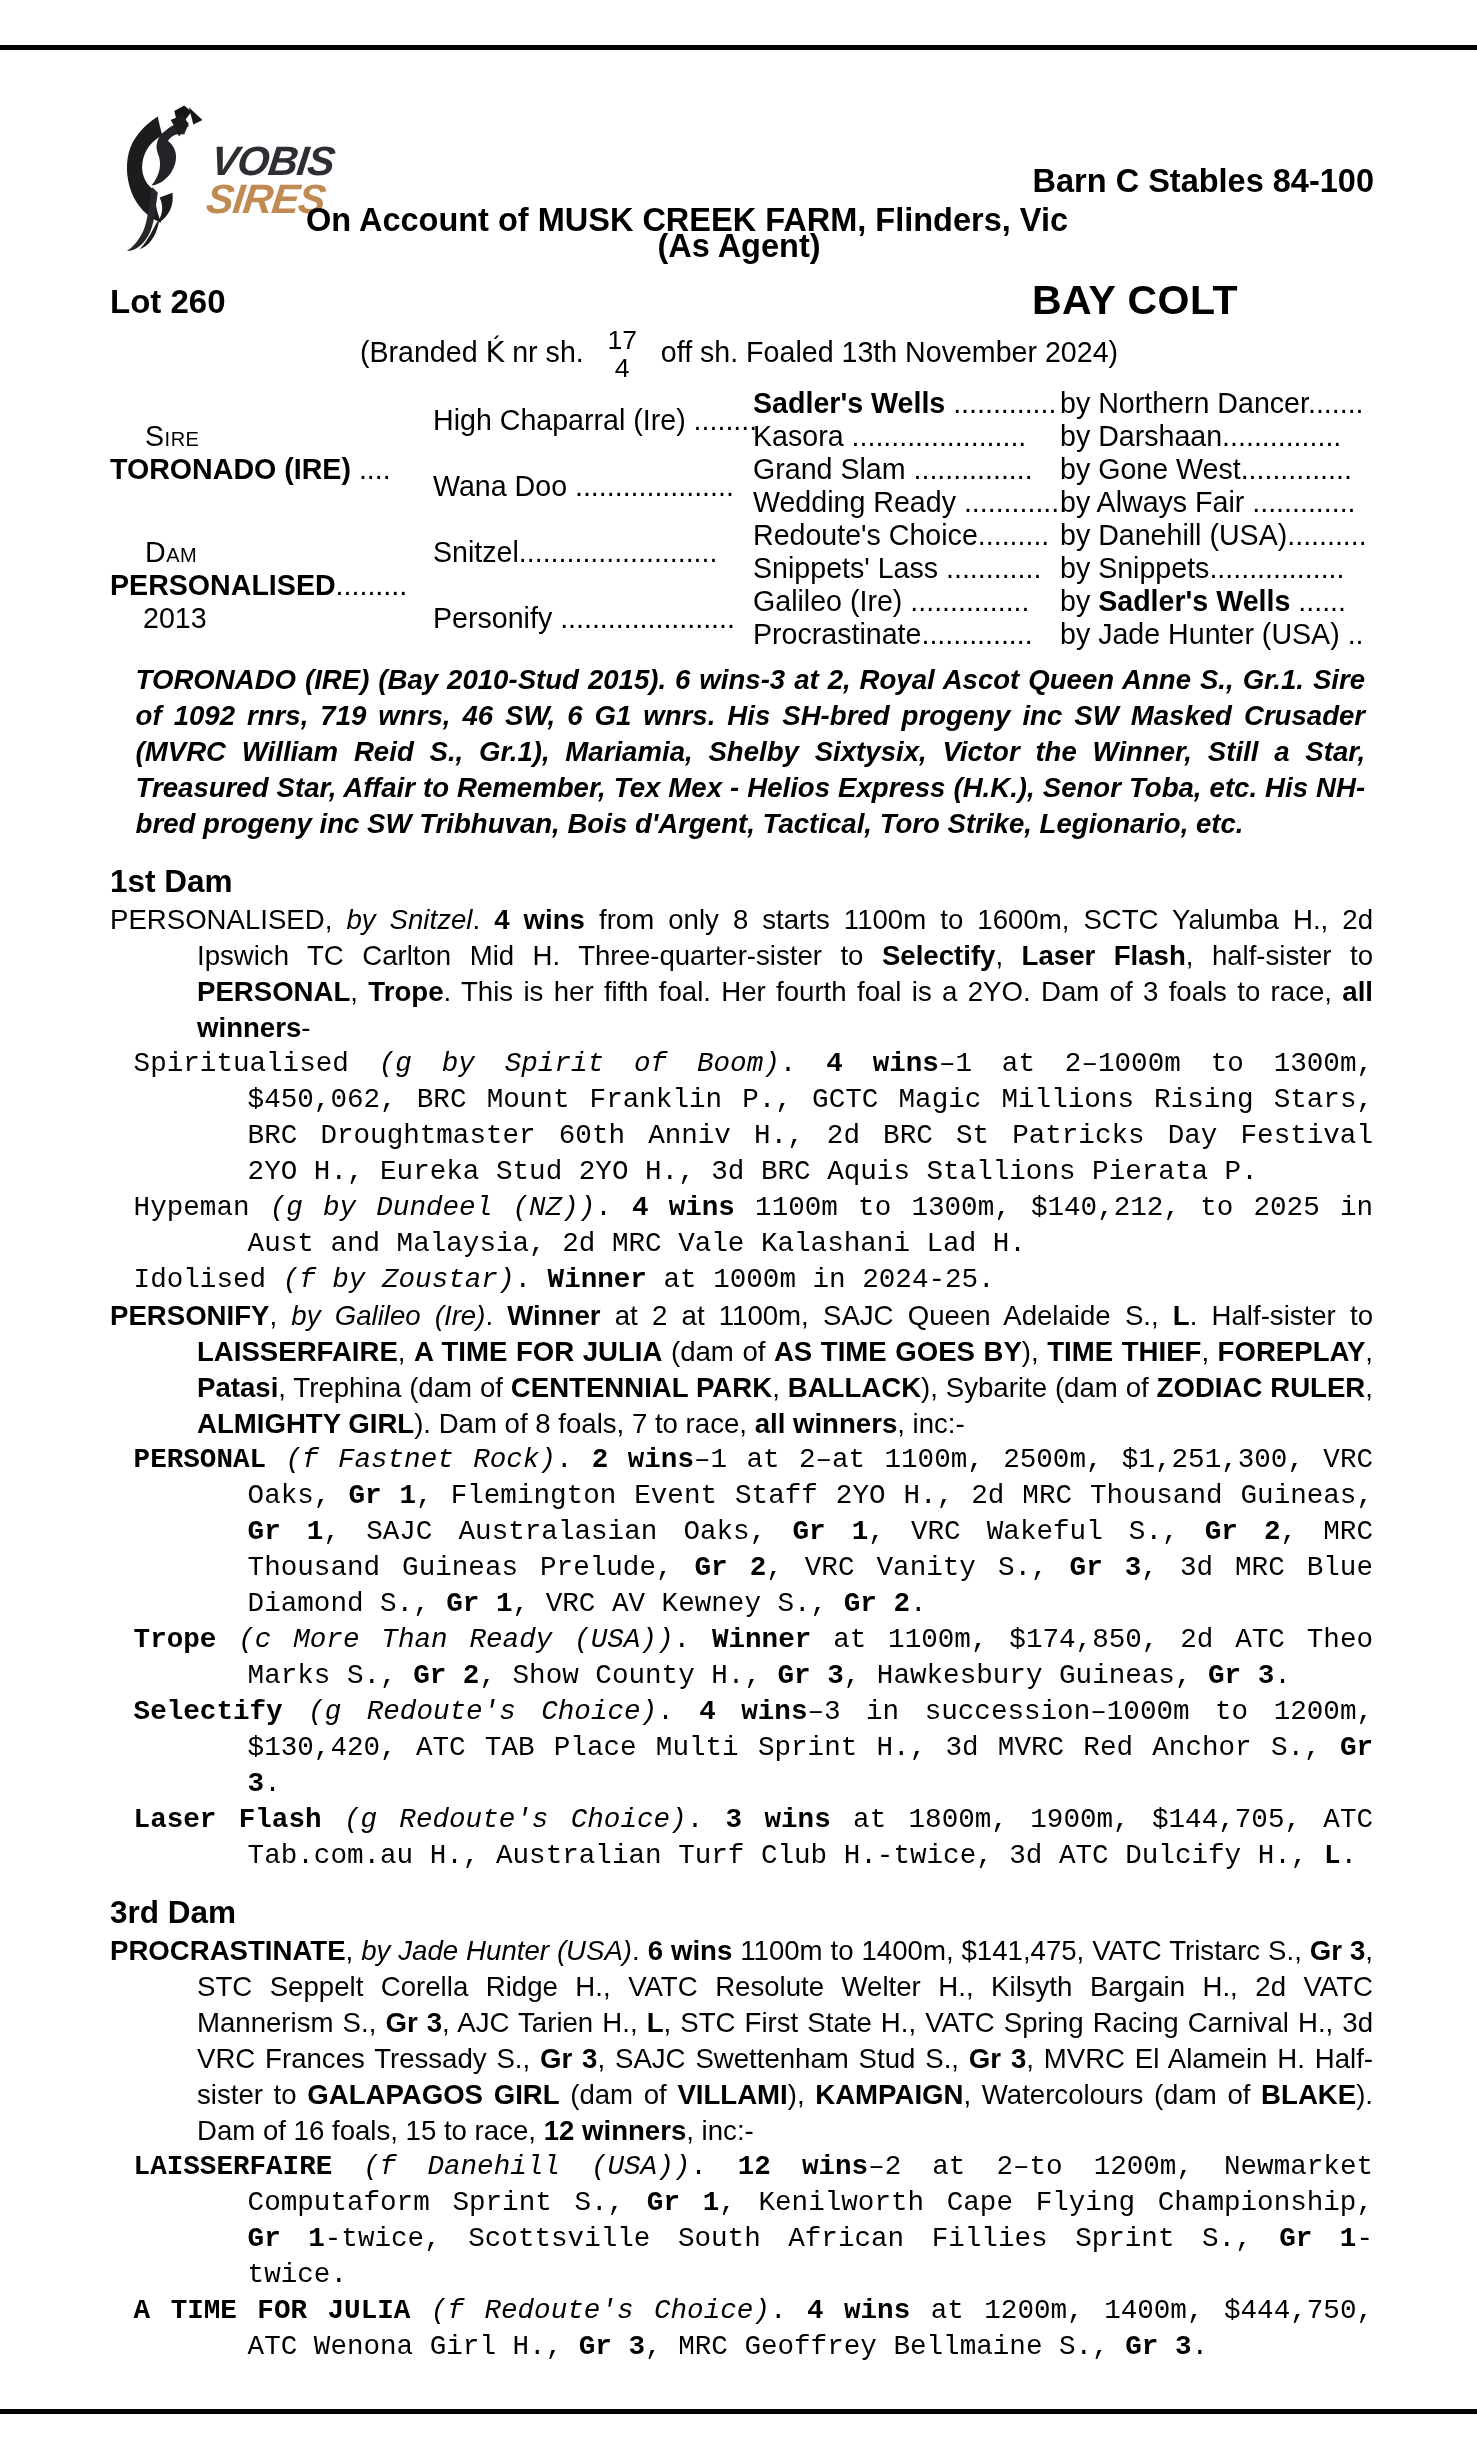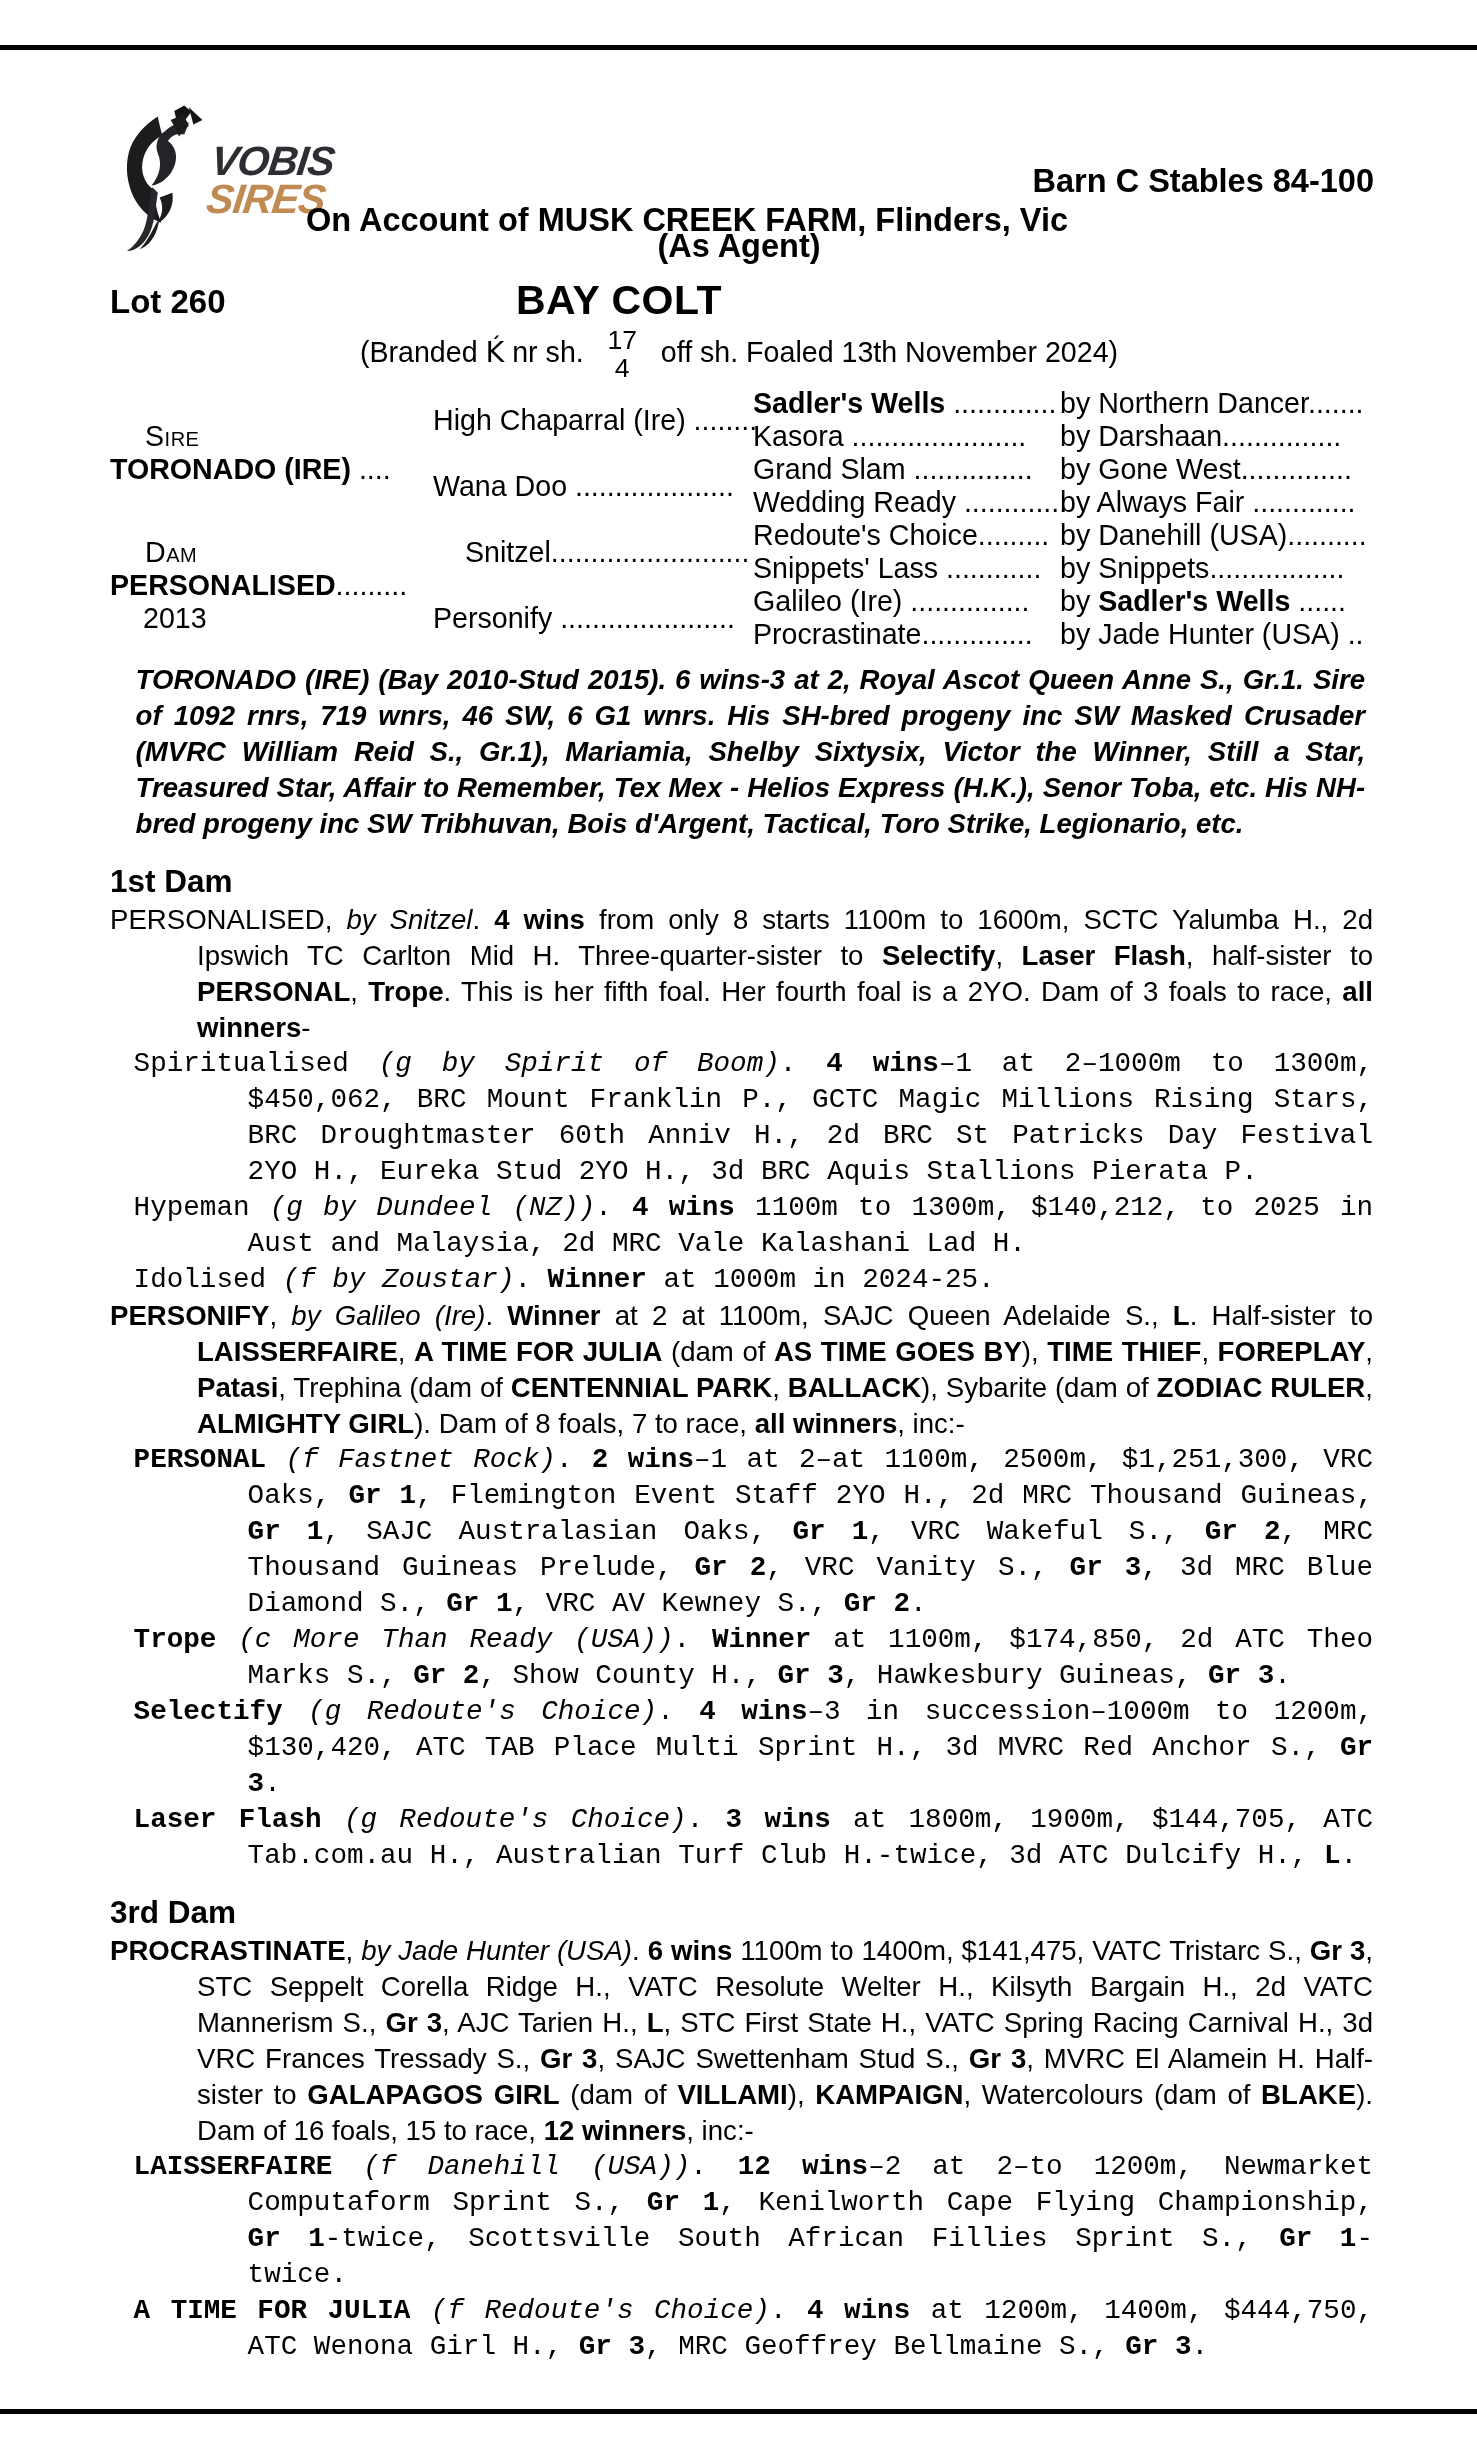--- a/index.html
+++ b/index.html
@@ -11,36 +11,36 @@
   .header{position:absolute;left:0;top:0;width:1478px;height:389px;}
   .logo{position:absolute;left:116px;top:97px;width:236px;height:167px;display:flex;align-items:center;}
   .logo svg{width:91px;height:160px;flex:none;}
   .logo-text{margin-left:2px;transform:skewX(-7deg);font-weight:700;font-style:italic;letter-spacing:-1px;}
   .logo-vobis{font-size:41px;line-height:.92;color:#2d2d33;}
   .logo-sires{font-size:41px;line-height:.92;color:#c08a52;}
   .barn{position:absolute;right:104px;top:163px;font-weight:700;font-size:32.5px;}
   .account{position:absolute;left:0;width:1374px;top:202px;text-align:center;font-weight:700;font-size:32.5px;}
   .agent{position:absolute;left:0;width:1478px;top:228px;text-align:center;font-weight:700;font-size:32.5px;}
   .lot{position:absolute;left:110px;top:283px;font-weight:700;font-size:33px;}
-  .colt{position:absolute;left:0;width:1238px;top:277px;text-align:center;font-weight:700;font-size:41px;letter-spacing:0.5px;}
+  .colt{position:absolute;left:0;width:1238px;top:277px;text-align:right;font-weight:700;font-size:41px;letter-spacing:0.5px;}
   .brand-line{position:absolute;left:0;width:1478px;top:317px;text-align:center;font-size:28.6px;height:71px;line-height:71px;}
   .brand-line .frac{display:inline-flex;flex-direction:column;align-items:center;vertical-align:middle;line-height:1.08;font-size:26.6px;margin:0 15.8px;}
   .brand-mark{font-family:"DejaVu Sans",sans-serif;}
 
   
   .pedigree{position:absolute;left:110px;top:387px;width:1267px;display:grid;
     grid-template-columns:323px 320px 307px 1fr;grid-auto-rows:33px;font-size:28.6px;}
   .pedigree div{white-space:nowrap;}
   .ped-block{display:flex;flex-direction:column;justify-content:center;}
   .ped-c1a{grid-column:1;grid-row:1/5;}
   .ped-c1b{grid-column:1;grid-row:5/9;}
   .ped-label{font-variant:small-caps;padding-left:35px;letter-spacing:0.5px;}
   .ped-year{padding-left:33px;}
   .ped-c2{grid-column:2;display:flex;align-items:center;}
-  .r12{grid-row:1/3;} .r34{grid-row:3/5;} .r56{grid-row:5/7;margin-left:32px;} .r78{grid-row:7/9;}
+  .r12{grid-row:1/3;} .r34{grid-row:3/5;} .r56{grid-row:5/7;} .r78{grid-row:7/9;}
   .ped-c3{grid-column:3;line-height:33px;}
   .ped-c4{grid-column:4;line-height:33px;}
 
   
   .content{position:absolute;left:110px;top:662px;width:1263px;font-size:27.6px;line-height:36px;}
   .sire-summary{font-weight:700;font-style:italic;text-align:justify;margin:0 7.9px 0 25.6px;}
   .dam-heading{font-size:31.5px;font-weight:700;margin:20.7px 0 3px 0;}
   .dam-para{text-align:justify;padding-left:87px;text-indent:-87px;}
   .prog-para{text-align:justify;margin-left:23.6px;padding-left:114px;text-indent:-114px;font-family:Liberation Mono, monospace;}
   .st-b{font-weight:700;} .st-i{font-style:italic;}

